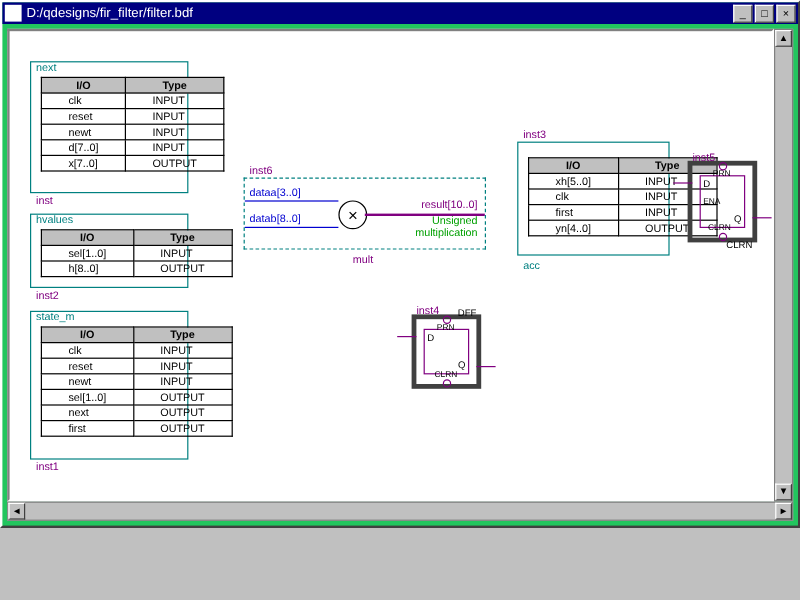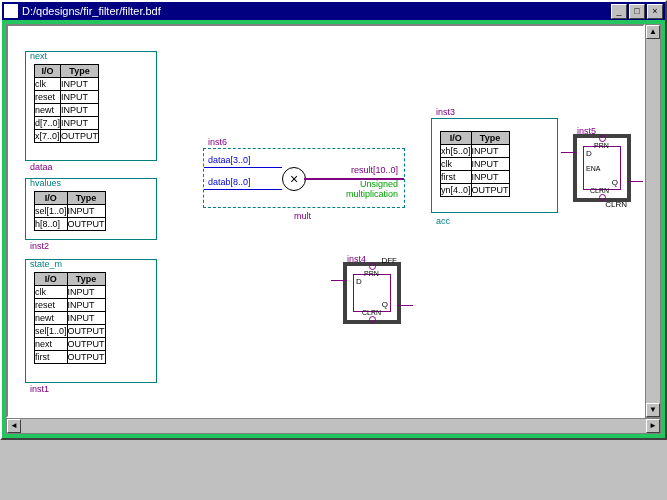--- a/index.html
+++ b/index.html
@@ -9,21 +9,21 @@
 .tb-btn{width:14px;height:13px;background:#c0c0c0;border:1px solid;border-color:#fff #404040 #404040 #fff;margin-left:2px;display:flex;align-items:center;justify-content:center;font-size:9px;color:#000}
 .viewport{position:absolute;top:22px;left:4px;right:20px;bottom:20px;background:#fff;border:2px solid;border-color:#808080 #fff #fff #808080}
 .vscroll{position:absolute;top:22px;right:4px;bottom:20px;width:14px;background:#c0c0c0;border:1px solid #808080}
 .hscroll{position:absolute;left:4px;right:4px;bottom:4px;height:14px;background:#c0c0c0;border:1px solid #808080}
 .s-btn{width:12px;height:12px;background:#c0c0c0;border:1px solid;border-color:#fff #404040 #404040 #fff;font-size:8px;text-align:center;line-height:11px}
 .canvas{position:relative;width:100%;height:100%}
 .block{position:absolute;border:1px solid #008080}
 .block-label{position:absolute;color:#008080;font-size:9px}
 .inst-label{color:#800080;font-size:9px}
 table.io{border-collapse:collapse;font-size:9px}
-table.io td,table.io th{border:1px solid #000;padding:1px 0}
+table.io td,table.io th{border:1px solid #000;padding:1px 22px}
 table.io th{background:#c0c0c0;font-weight:bold}
 .circ{width:22px;height:22px;border:1px solid #000;border-radius:50%}
 .wire-h{position:absolute;height:1px;background:#008080}
 .wire-label{position:absolute;font-size:9px;color:#008080}
 .purp{color:#800080}
 .ff{position:absolute;border:4px solid #404040;font-size:9px}
 .ff-lbl{font-size:8px}
 </style>
 </head>
 <body>
@@ -64,21 +64,21 @@
           <tr>
                 <td>d[7..0]</td>
                 <td>INPUT</td>
               </tr>
           <tr>
                 <td>x[7..0]</td>
                 <td>OUTPUT</td>
               </tr>
         </tbody>
           </table>
-        <div class="inst-label" style="position:absolute;bottom:-12px;left:4px">dataa</div>
+        <div class="inst-label" style="position:absolute;bottom:-12px;left:4px">inst</div>
       </div>
 
       <div class="block" style="left:17px;top:152px;width:130px;height:60px;">
         <div class="block-label" style="top:-1px;left:4px">hvalues</div>
         <table class="io" style="margin:12px 8px 0 8px">
           <tbody>
               <tr>
                 <th>I/O</th>
                 <th>Type</th>
               </tr>

